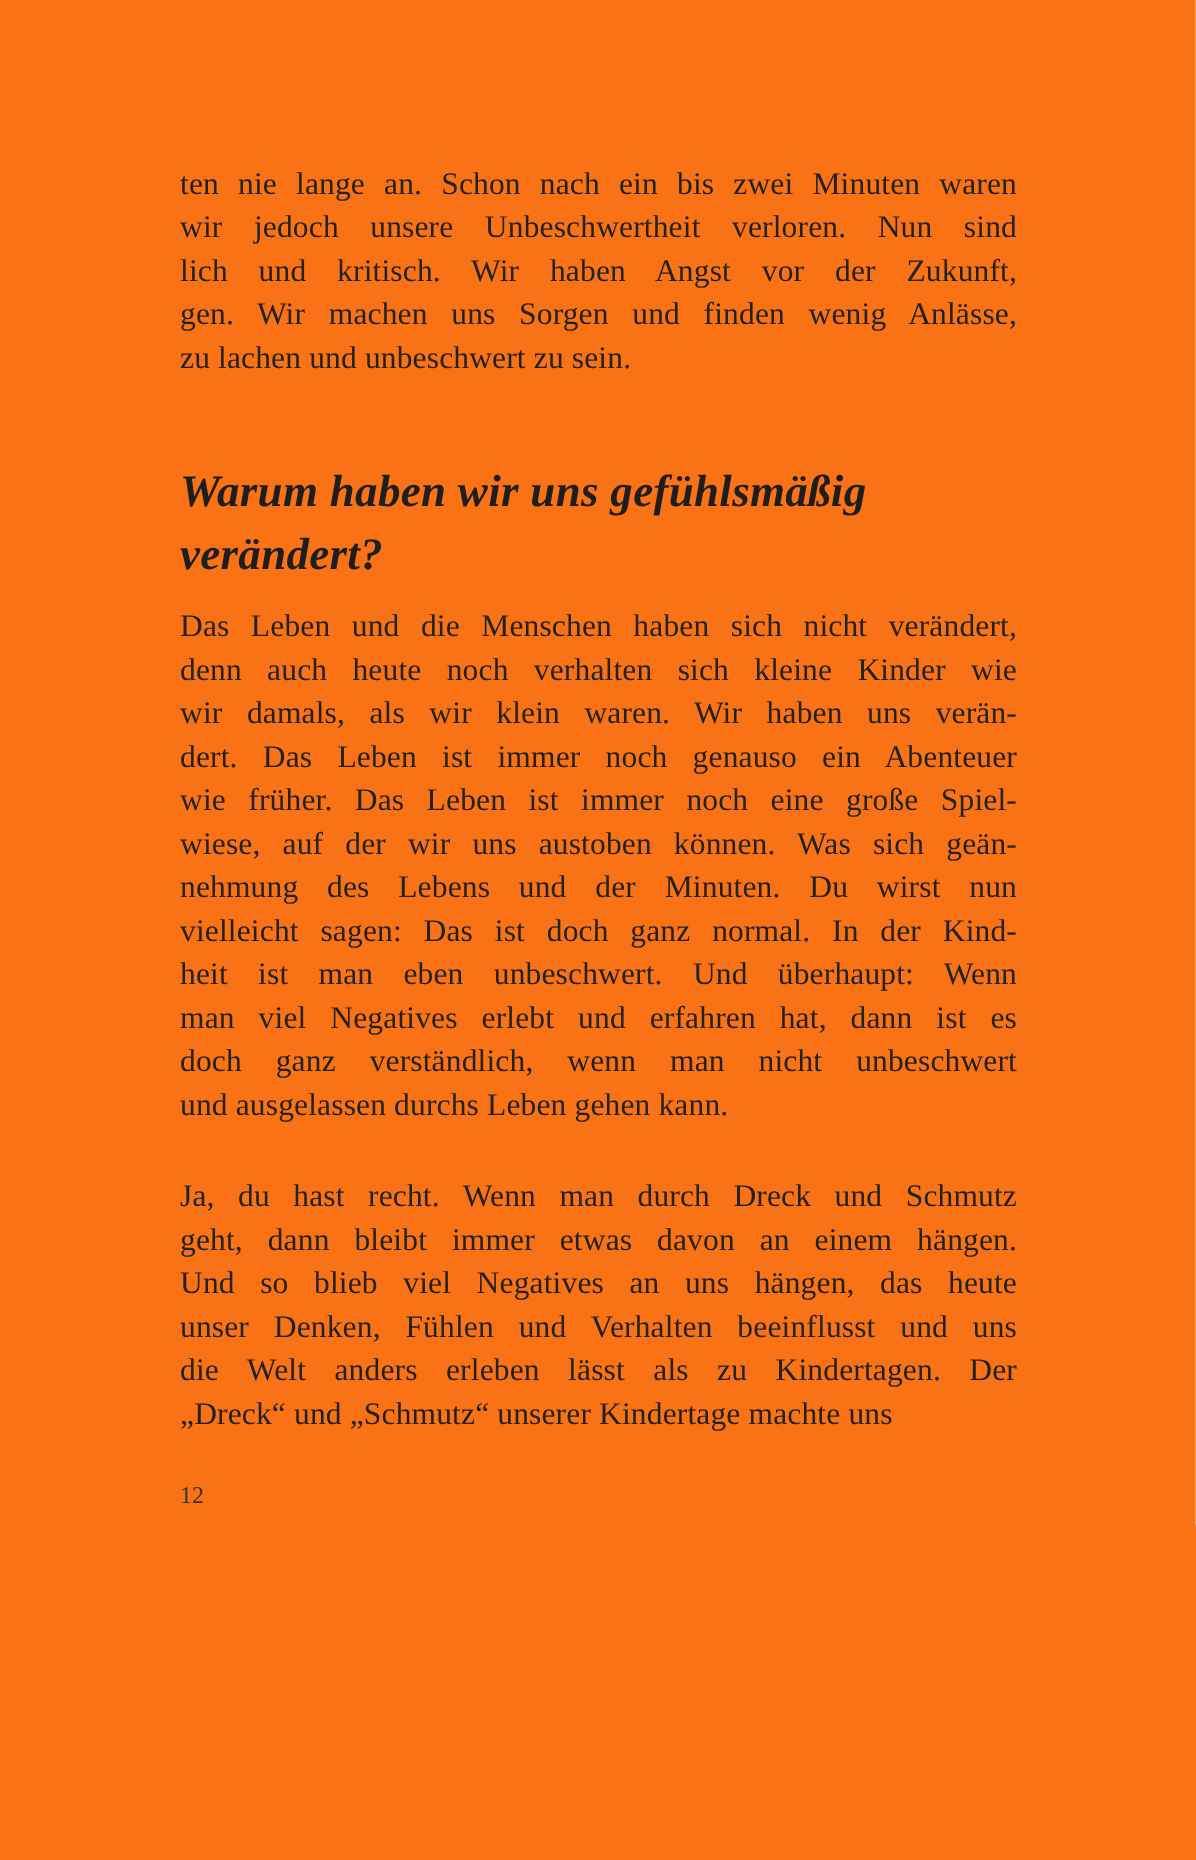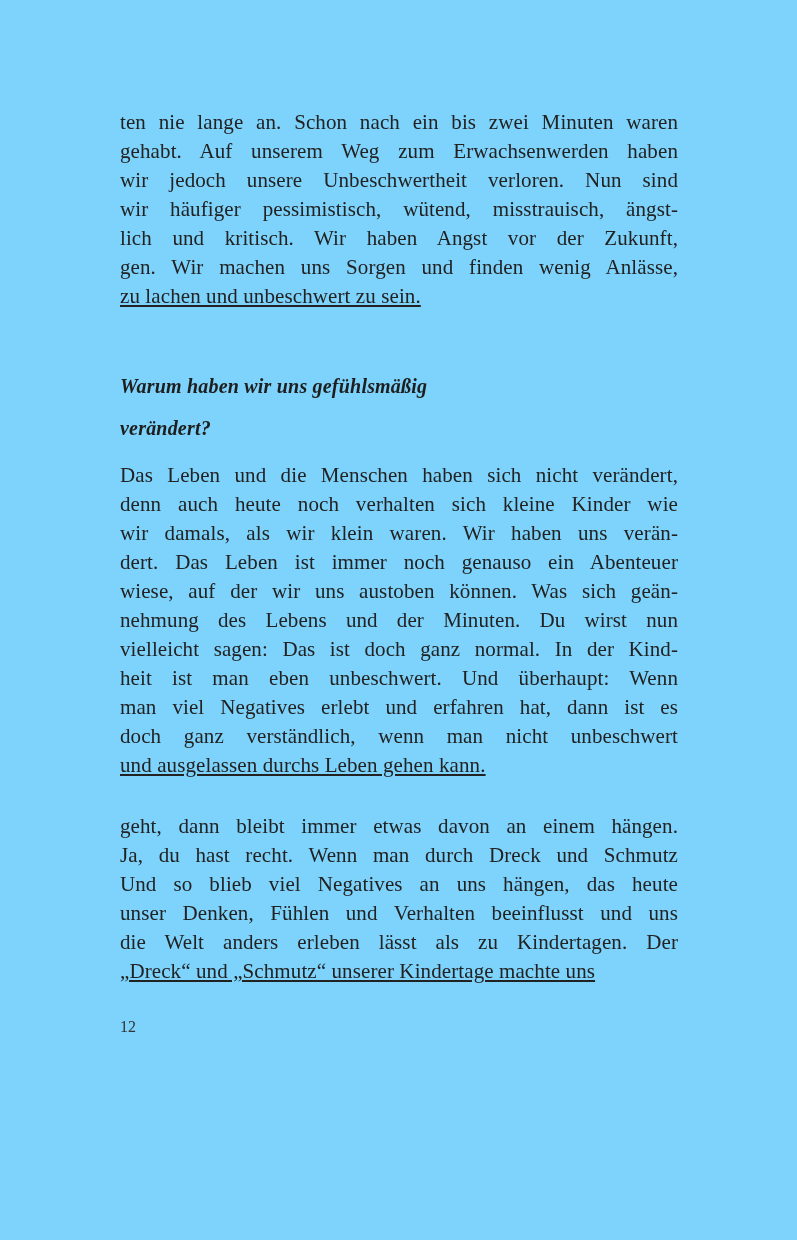--- a/index.html
+++ b/index.html
@@ -13,41 +13,40 @@
     overflow: hidden;
     font-family: "Liberation Serif", "DejaVu Serif", serif;
     color: #222222;
     -webkit-font-smoothing: antialiased;
   }
   .page {
     box-sizing: border-box;
     width: 797px;
     height: 1240px;
     padding: 108px 119px 0 120px;
-    background: #7dd3fc;
+    background: #f97316;
   }
   .body-para {
     font-size: 21px;
     line-height: 29px;
     letter-spacing: 0.1px;
   }
   .body-para .line {
     text-align: justify;
     text-align-last: justify;
     white-space: normal;
   }
   .body-para .line:last-child {
     text-align-last: left;
-    text-decoration: underline;
   }
   .heading {
     margin: 54px 0 0 0;
     font-weight: 600;
     font-style: italic;
-    font-size: 20px;
+    font-size: 30px;
     line-height: 42px;
     color: #1e1e1e;
     letter-spacing: 0.2px;
   }
   .heading .line {
     text-align: left;
   }
   .p2 { margin-top: 12px; }
   .p3 { margin-top: 32px; }
   .page-number {
@@ -58,50 +57,49 @@
     text-align: left;
   }
 </style>
 </head>
 <body>
 
 <div class="page">
 
   <div class="body-para p1">
       <div class="line">ten nie lange an. Schon nach ein bis zwei Minuten waren</div>
-      <div class="line">gehabt. Auf unserem Weg zum Erwachsenwerden haben</div>
       <div class="line">wir jedoch unsere Unbeschwertheit verloren. Nun sind</div>
-      <div class="line">wir häufiger pessimistisch, wütend, misstrauisch, ängst-</div>
       <div class="line">lich und kritisch. Wir haben Angst vor der Zukunft,</div>
       <div class="line">gen. Wir machen uns Sorgen und finden wenig Anlässe,</div>
       <div class="line">zu lachen und unbeschwert zu sein.</div>
     </div>
 
   <h2 class="heading">
       <div class="line">Warum haben wir uns gefühlsmäßig</div>
       <div class="line">verändert?</div>
     </h2>
 
   <div class="body-para p2">
       <div class="line">Das Leben und die Menschen haben sich nicht verändert,</div>
       <div class="line">denn auch heute noch verhalten sich kleine Kinder wie</div>
       <div class="line">wir damals, als wir klein waren. Wir haben uns verän-</div>
       <div class="line">dert. Das Leben ist immer noch genauso ein Abenteuer</div>
+      <div class="line">wie früher. Das Leben ist immer noch eine große Spiel-</div>
       <div class="line">wiese, auf der wir uns austoben können. Was sich geän-</div>
       <div class="line">nehmung des Lebens und der Minuten. Du wirst nun</div>
       <div class="line">vielleicht sagen: Das ist doch ganz normal. In der Kind-</div>
       <div class="line">heit ist man eben unbeschwert. Und überhaupt: Wenn</div>
       <div class="line">man viel Negatives erlebt und erfahren hat, dann ist es</div>
       <div class="line">doch ganz verständlich, wenn man nicht unbeschwert</div>
       <div class="line">und ausgelassen durchs Leben gehen kann.</div>
     </div>
 
   <div class="body-para p3">
+      <div class="line">Ja, du hast recht. Wenn man durch Dreck und Schmutz</div>
       <div class="line">geht, dann bleibt immer etwas davon an einem hängen.</div>
-      <div class="line">Ja, du hast recht. Wenn man durch Dreck und Schmutz</div>
       <div class="line">Und so blieb viel Negatives an uns hängen, das heute</div>
       <div class="line">unser Denken, Fühlen und Verhalten beeinflusst und uns</div>
       <div class="line">die Welt anders erleben lässt als zu Kindertagen. Der</div>
       <div class="line">„Dreck“ und „Schmutz“ unserer Kindertage machte uns</div>
     </div>
 
   <div class="page-number">12</div>
 
 </div>
 

